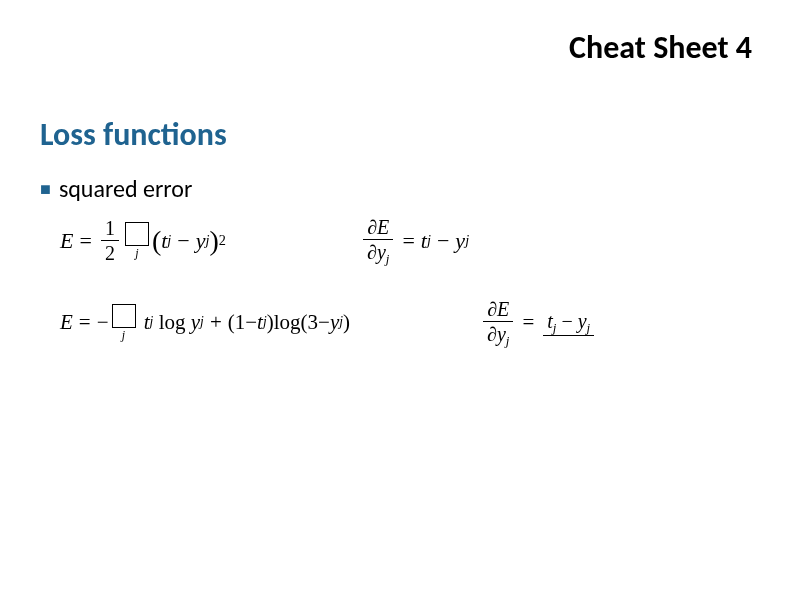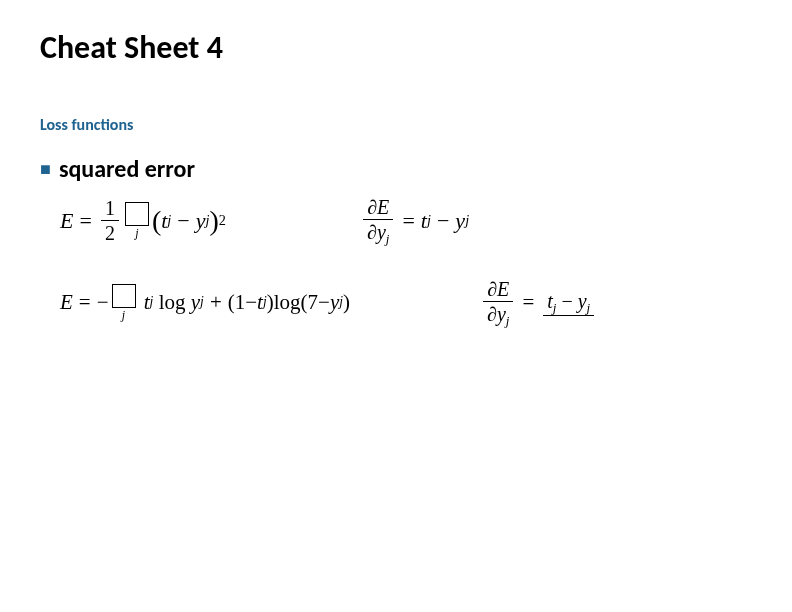--- a/index.html
+++ b/index.html
@@ -10,36 +10,36 @@
     font-family: Calibri, Arial, sans-serif;
     position: relative;
     overflow: hidden;
   }
   .slide {
     width: 100%;
     height: 100%;
     padding: 20px 40px;
   }
   .title {
-    text-align: left;
+    text-align: right;
     font-size: 32px;
     font-weight: bold;
     color: #000;
     margin-top: 8px;
     margin-bottom: 48px;
   }
   .section-heading {
-    font-size: 16px;
+    font-size: 32px;
     font-weight: bold;
     color: #1f6390;
     margin-bottom: 20px;
   }
   .bullet {
     font-size: 24px;
-    font-weight: bold;
+    font-weight: normal;
     color: #000;
     margin-bottom: 10px;
   }
   .bullet-marker {
     color: #1f6390;
     margin-right: 8px;
     font-size: 18px;
     vertical-align: 2px;
   }
   .formula-row {
@@ -157,21 +157,21 @@
       <span class="upright">log</span>
       <span>&nbsp;</span>
       <span>y</span>
         <sub>j</sub>
       <span class="eq-gap upright">+</span>
       <span class="upright">(1</span>
       <span class="upright">−</span>
       <span>t</span>
         <sub>j</sub>
       <span class="upright">)</span>
-      <span class="upright">log(7</span>
+      <span class="upright">log(3</span>
       <span class="upright">−</span>
       <span>y</span>
         <sub>j</sub>
       <span class="upright">)</span>
     </span>
 
     <span class="formula-block">
       <span class="frac">
         <span class="num"><span class="upright">∂</span><span>E</span></span>
         <span class="den"><span class="upright">∂</span><span>y</span><sub>j</sub></span>

